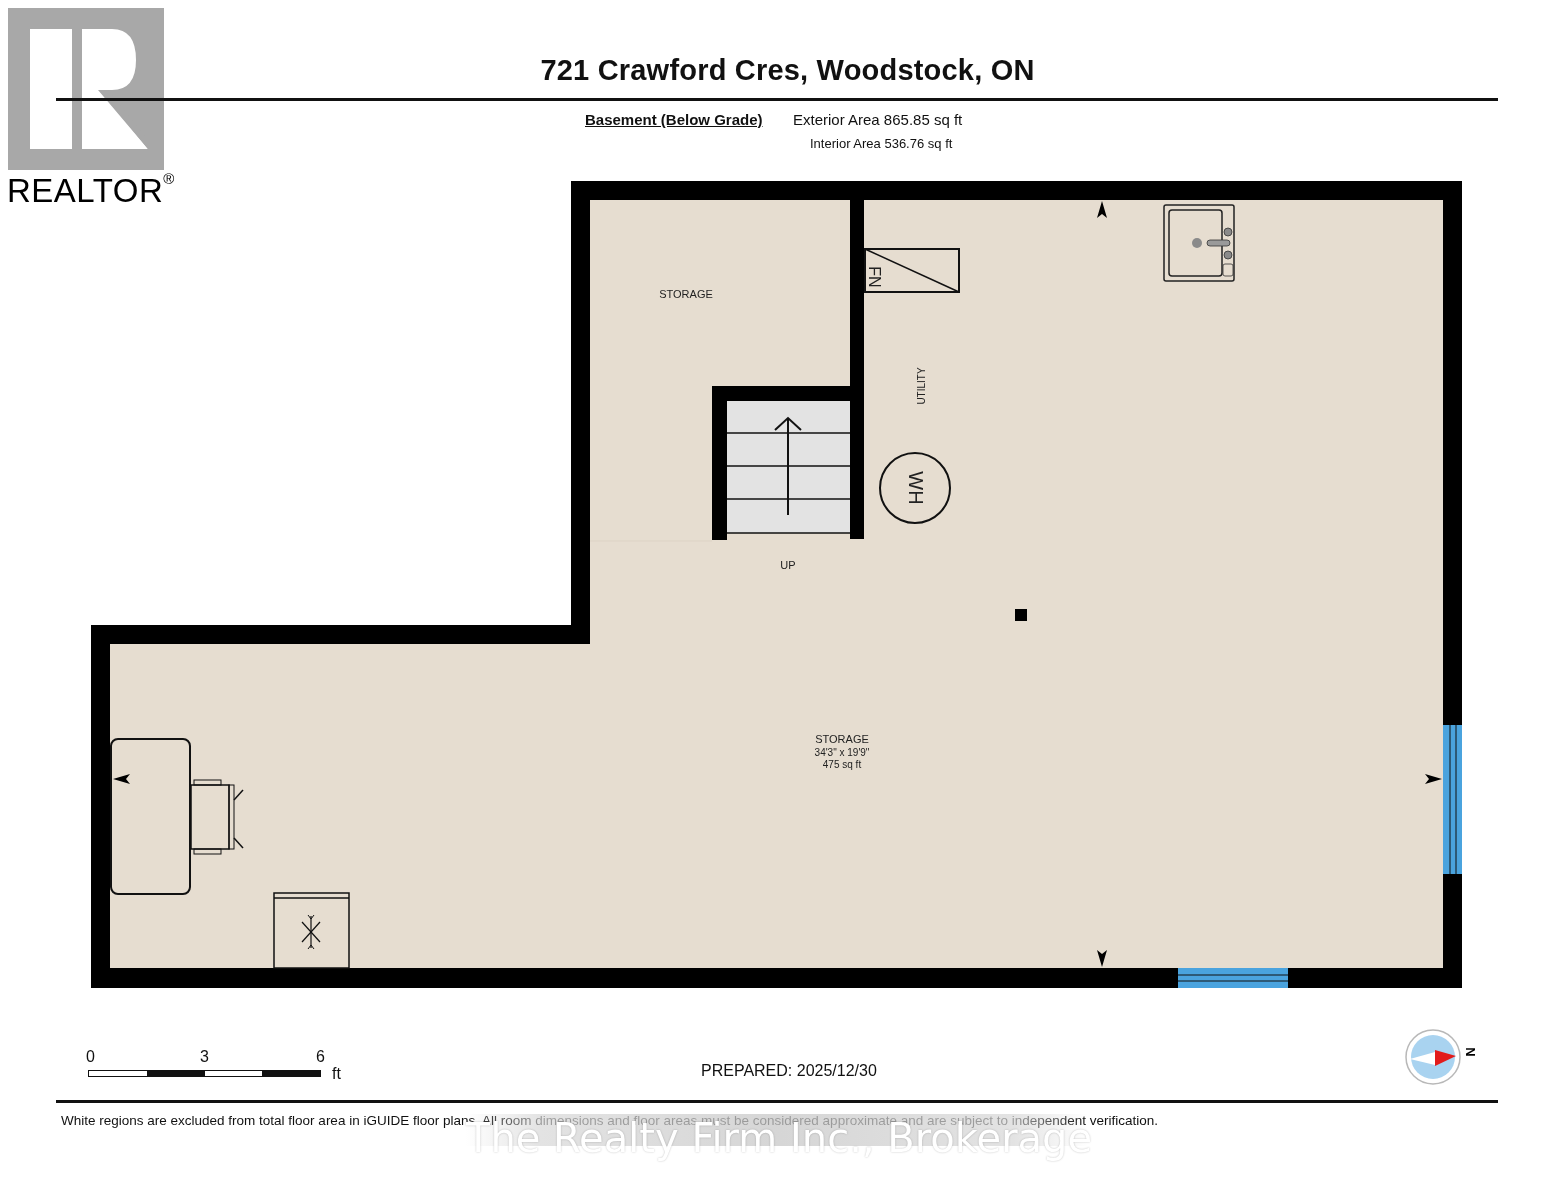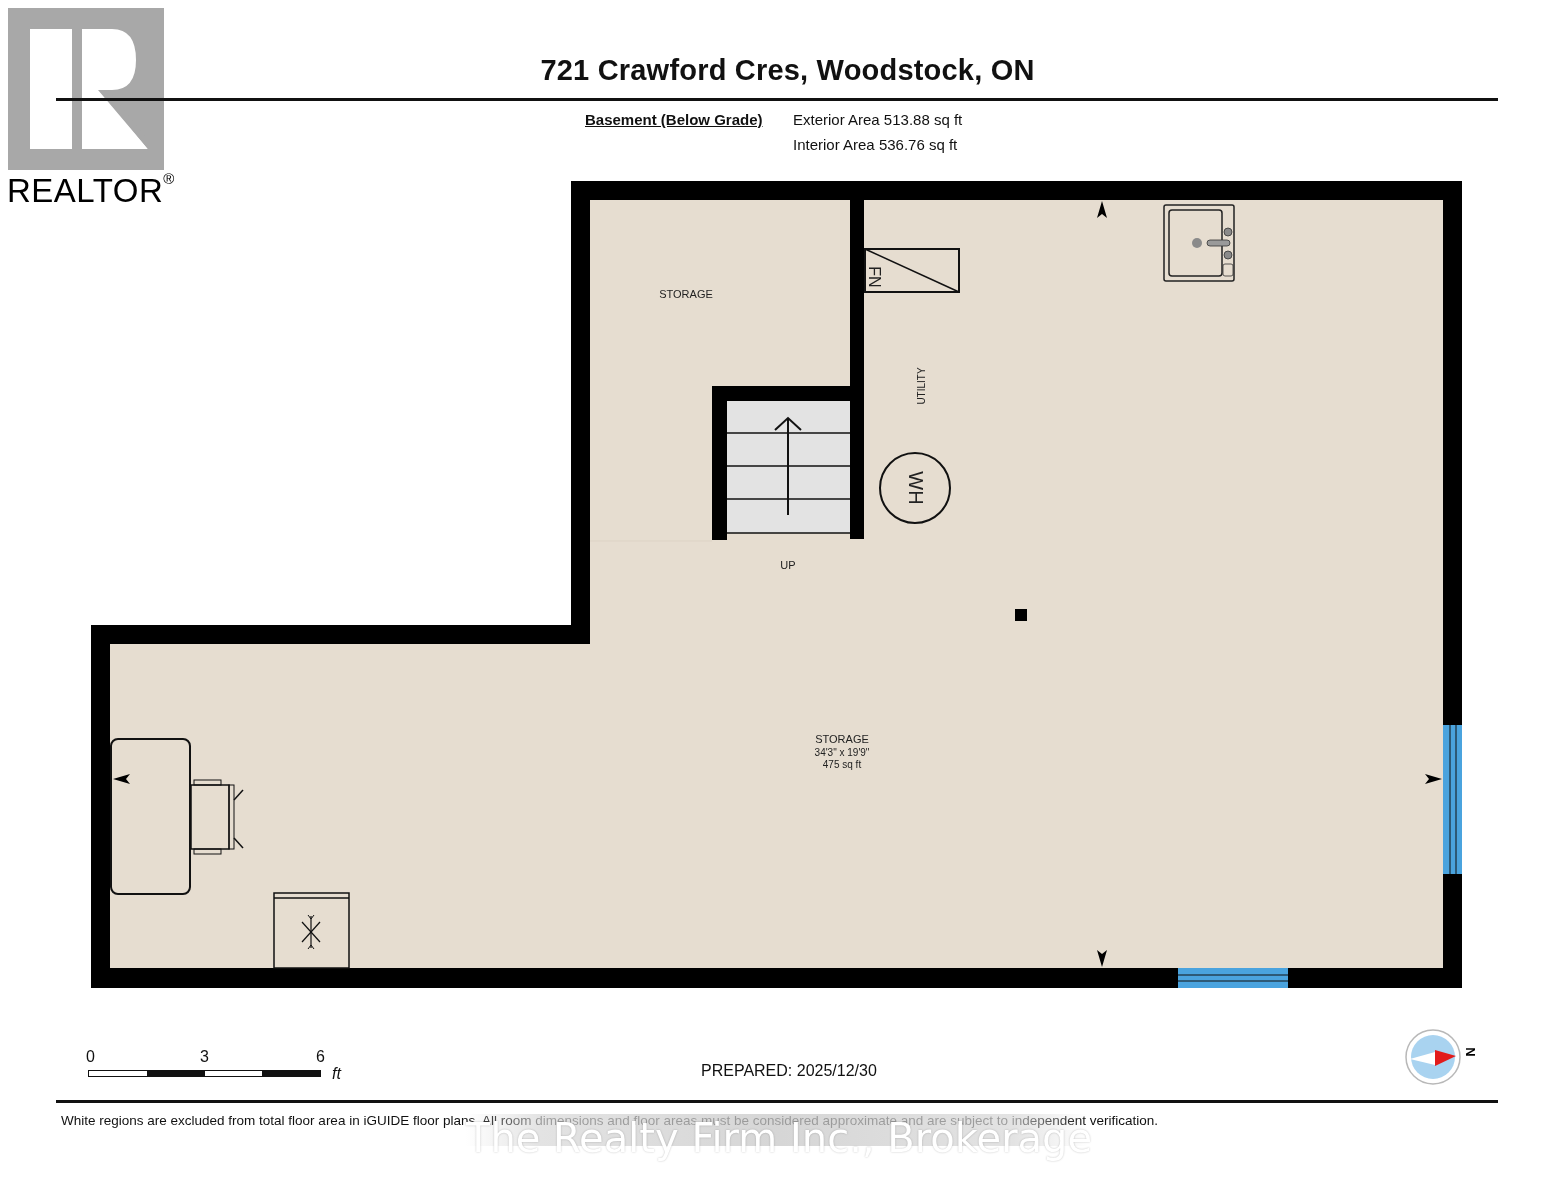--- a/index.html
+++ b/index.html
@@ -64,23 +64,23 @@
       text-decoration: underline;
     }
     .area-ext {
       position: absolute;
       left: 793px;
       top: 111px;
       font-size: 15px;
     }
     .area-int {
       position: absolute;
-      left: 793px;
+      left: 810px;
       top: 136px;
-      font-size: 15px;
+      font-size: 13px;
     }
     svg.plan {
       position: absolute;
       left: 0;
       top: 0;
     }
     .plan text {
       font-family: "Liberation Sans", sans-serif;
       fill: #222;
     }
@@ -100,21 +100,20 @@
       box-sizing: border-box;
     }
     .scale-bar div { flex: 1; }
     .scale-bar .blk { background: #111; }
     .scale-bar .wht { background: #fff; }
     .scale-unit {
       position: absolute;
       left: 332px;
       top: 1065px;
       font-size: 16px;
-      font-style: italic;
     }
     .prepared {
       position: absolute;
       left: 701px;
       top: 1062px;
       font-size: 16px;
     }
     .compass {
       position: absolute;
       left: 1404px;
@@ -162,21 +161,21 @@
   <rect x="22" y="21" width="42" height="120" fill="#ffffff"></rect>
   <path d="M74 21 L104 21 Q128 21 128 52 Q128 82 104 82 L90 82 L140 141 L74 141 Z" fill="#ffffff"></path>
   <path d="M92 82 L100 82 L140 132 L140 141 Z" fill="#a8a8a8"></path>
   <rect x="74" y="88" width="14" height="0" fill="#a8a8a8"></rect>
 </svg>
 <div class="logo-text"><span>REALTOR</span><sup>®</sup></div>
 
 <div class="title"><span>721 Crawford Cres, Woodstock, ON</span></div>
 <div class="rule-top"></div>
 <div class="floor-label">Basement (Below Grade)</div>
-<div class="area-ext">Exterior Area 513.88 sq ft</div>
+<div class="area-ext">Exterior Area 865.85 sq ft</div>
 <div class="area-int">Interior Area 536.76 sq ft</div>
 
 <svg class="plan" width="1553" height="1200" viewBox="0 0 1553 1200">
 
   <path d="M571 181 L1462 181 L1462 988 L91 988 L91 625 L571 625 Z" fill="#000"></path>
 
   <path d="M590 200 L1443 200 L1443 968 L110 968 L110 644 L590 644 Z" fill="#e6ddd0"></path>
 
   <rect x="850" y="200" width="14" height="339" fill="#000"></rect>
 

